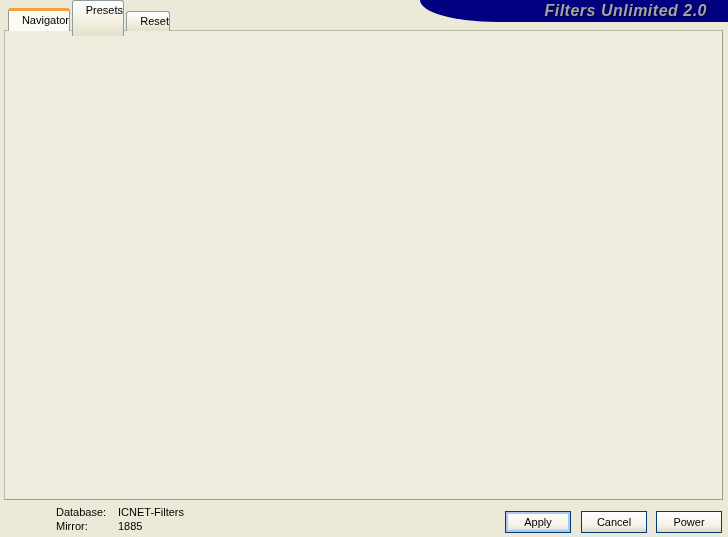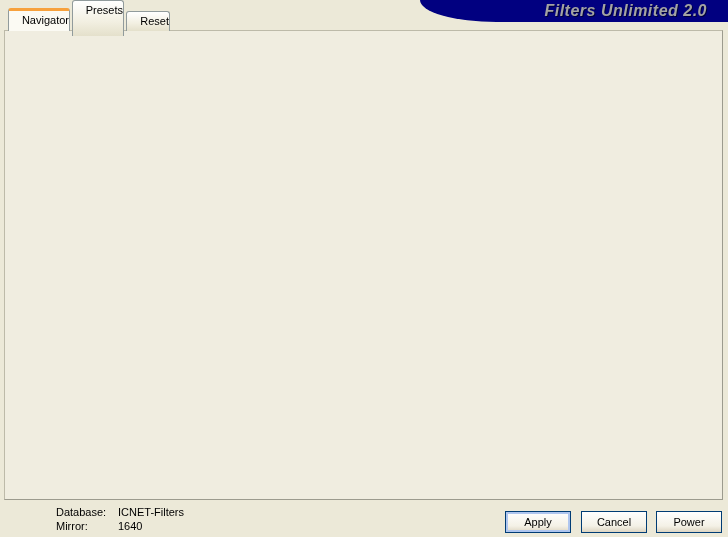--- a/index.html
+++ b/index.html
@@ -260,20 +260,20 @@
     <div class="tb-item" id="toolbar-filter-info-button"><span>Filter </span><span class="mn">I</span><span>nfo...</span></div>
     <div class="tb-item" id="toolbar-editor-button"><span></span><span class="mn">E</span><span>ditor...</span></div>
     <div class="tb-item" id="randomize-button">Randomize</div>
     <div class="tb-item" id="reset-button">Reset</div>
   </div>
 
   <div class="status-line" id="status-line-database">
     <span class="status-label">Database:</span><span>ICNET-Filters</span>
   </div>
   <div class="status-line" id="status-line-filters">
-    <span class="status-label">Mirror:</span><span>1640</span>
+    <span class="status-label">Mirror:</span><span>1885</span>
   </div>
 
   <div class="btn" id="apply-button">Apply</div>
   <div class="btn" id="cancel-button">Cancel</div>
   <div class="btn" id="help-button">Power</div>
 
 </div>
 
 </body></html>

